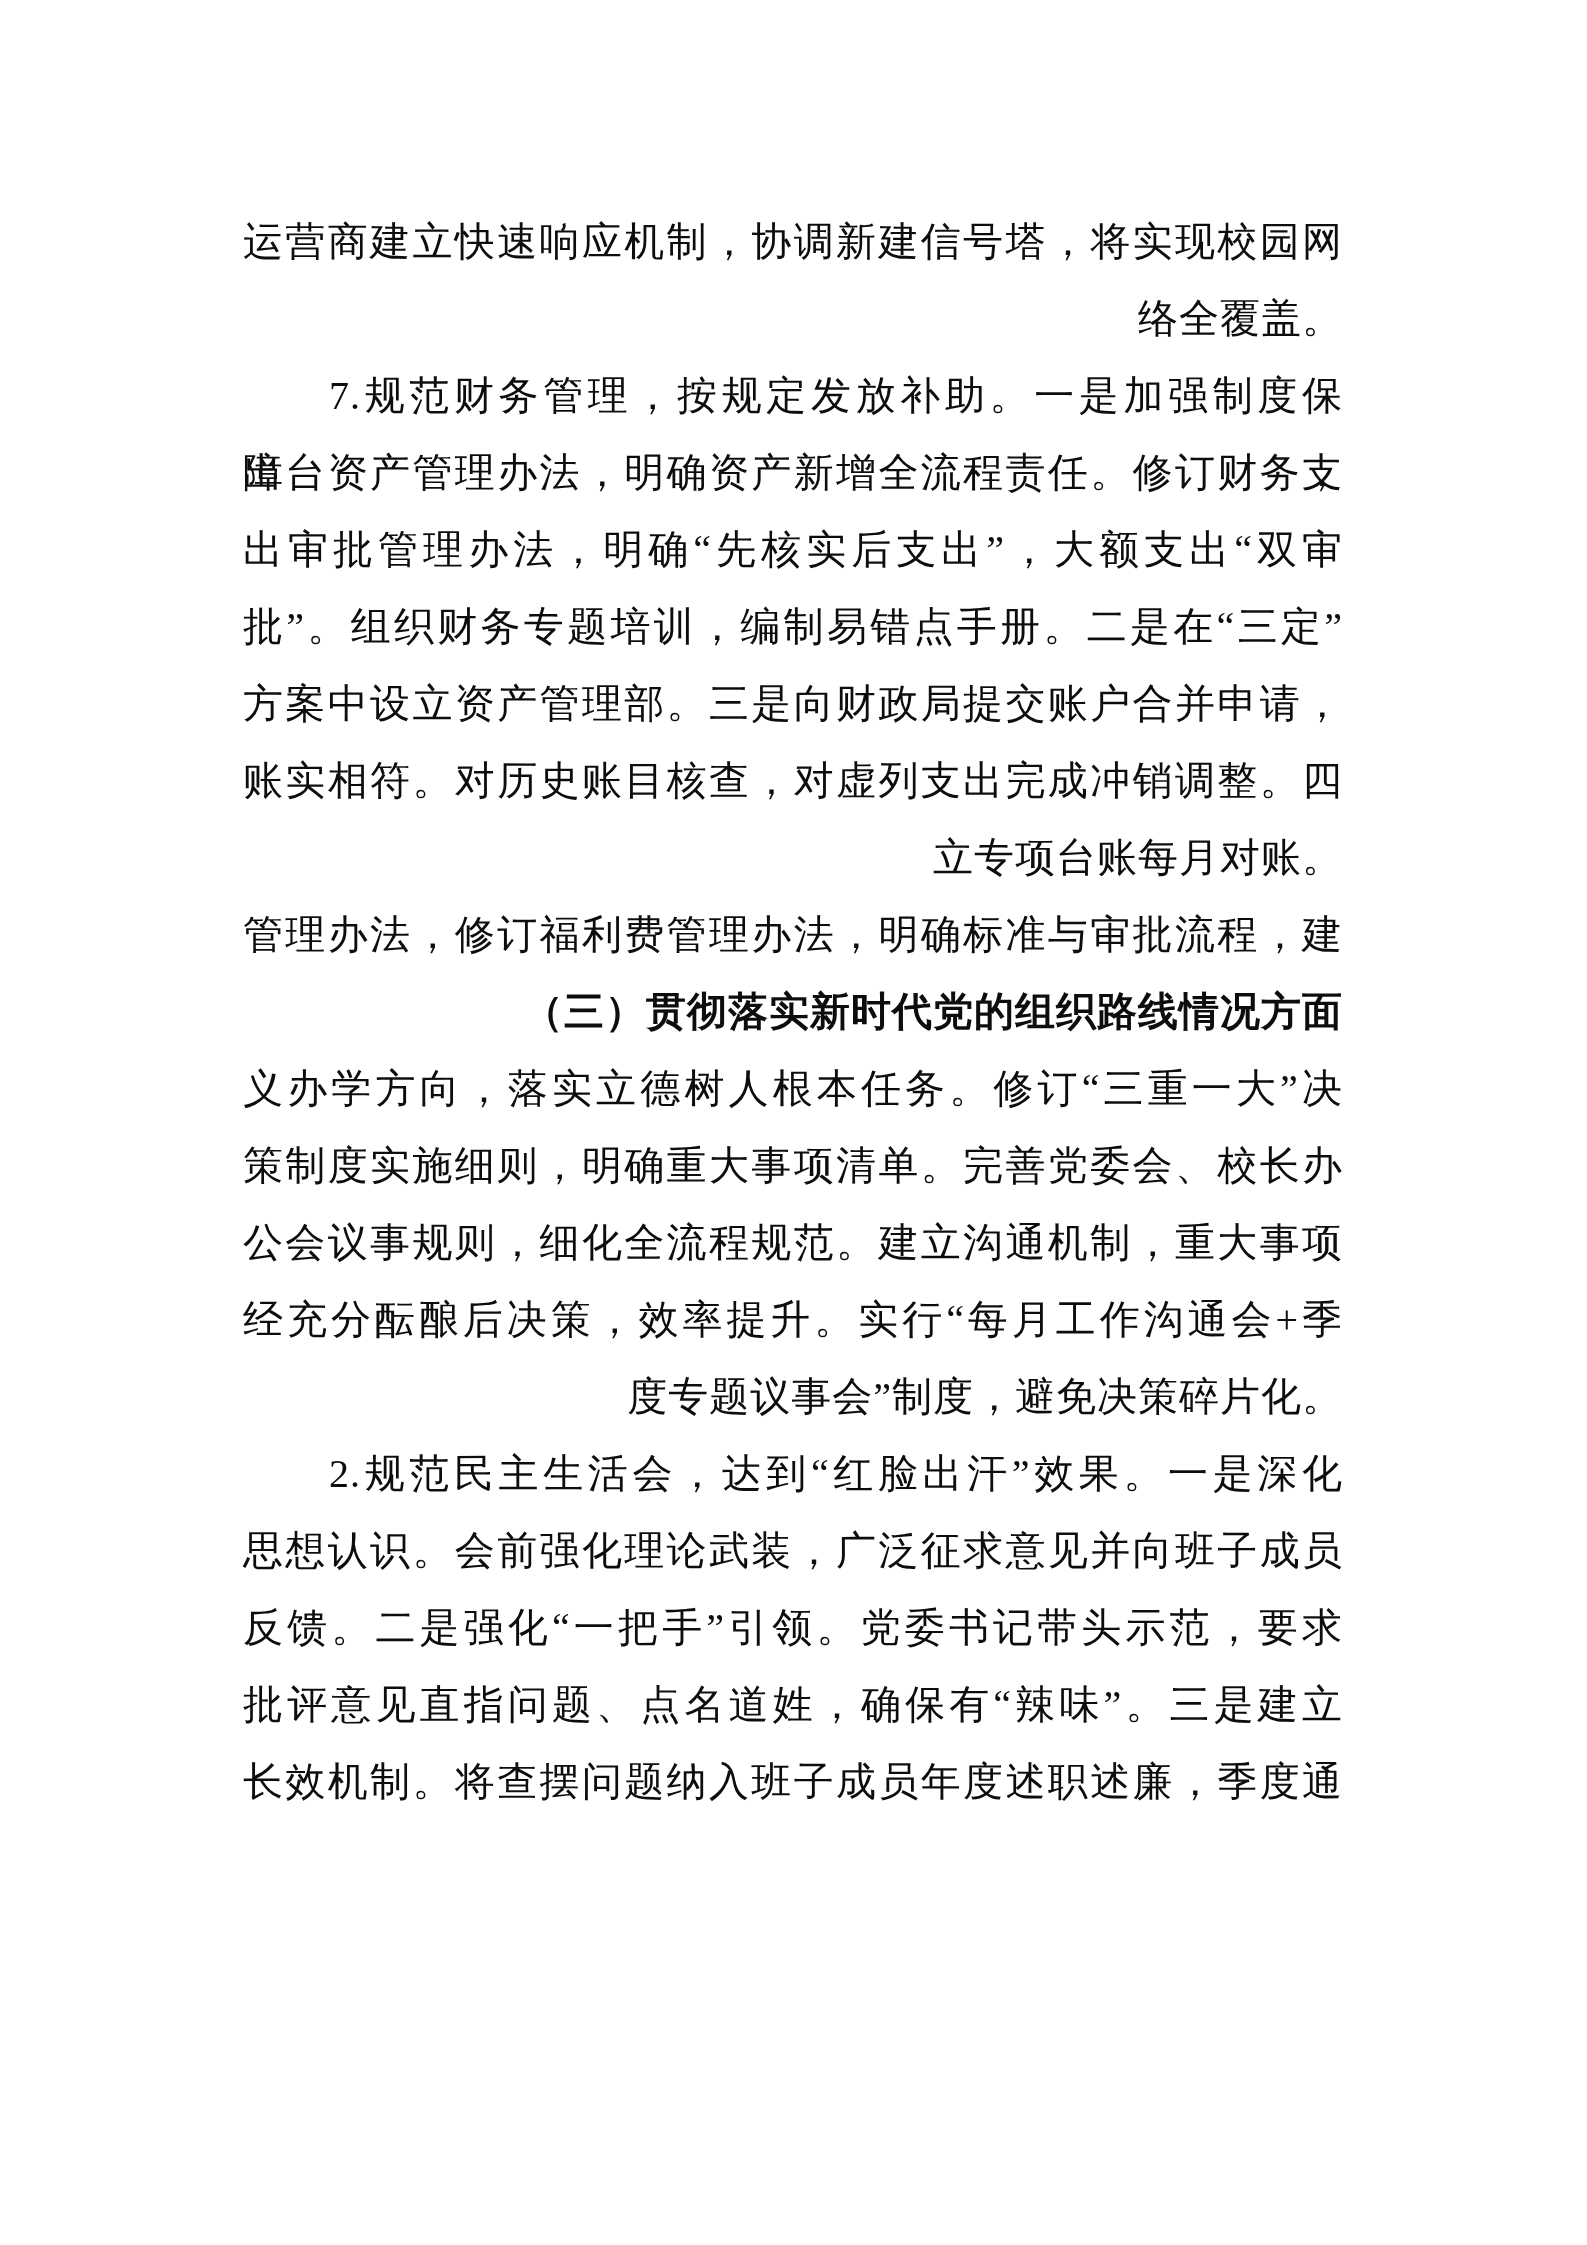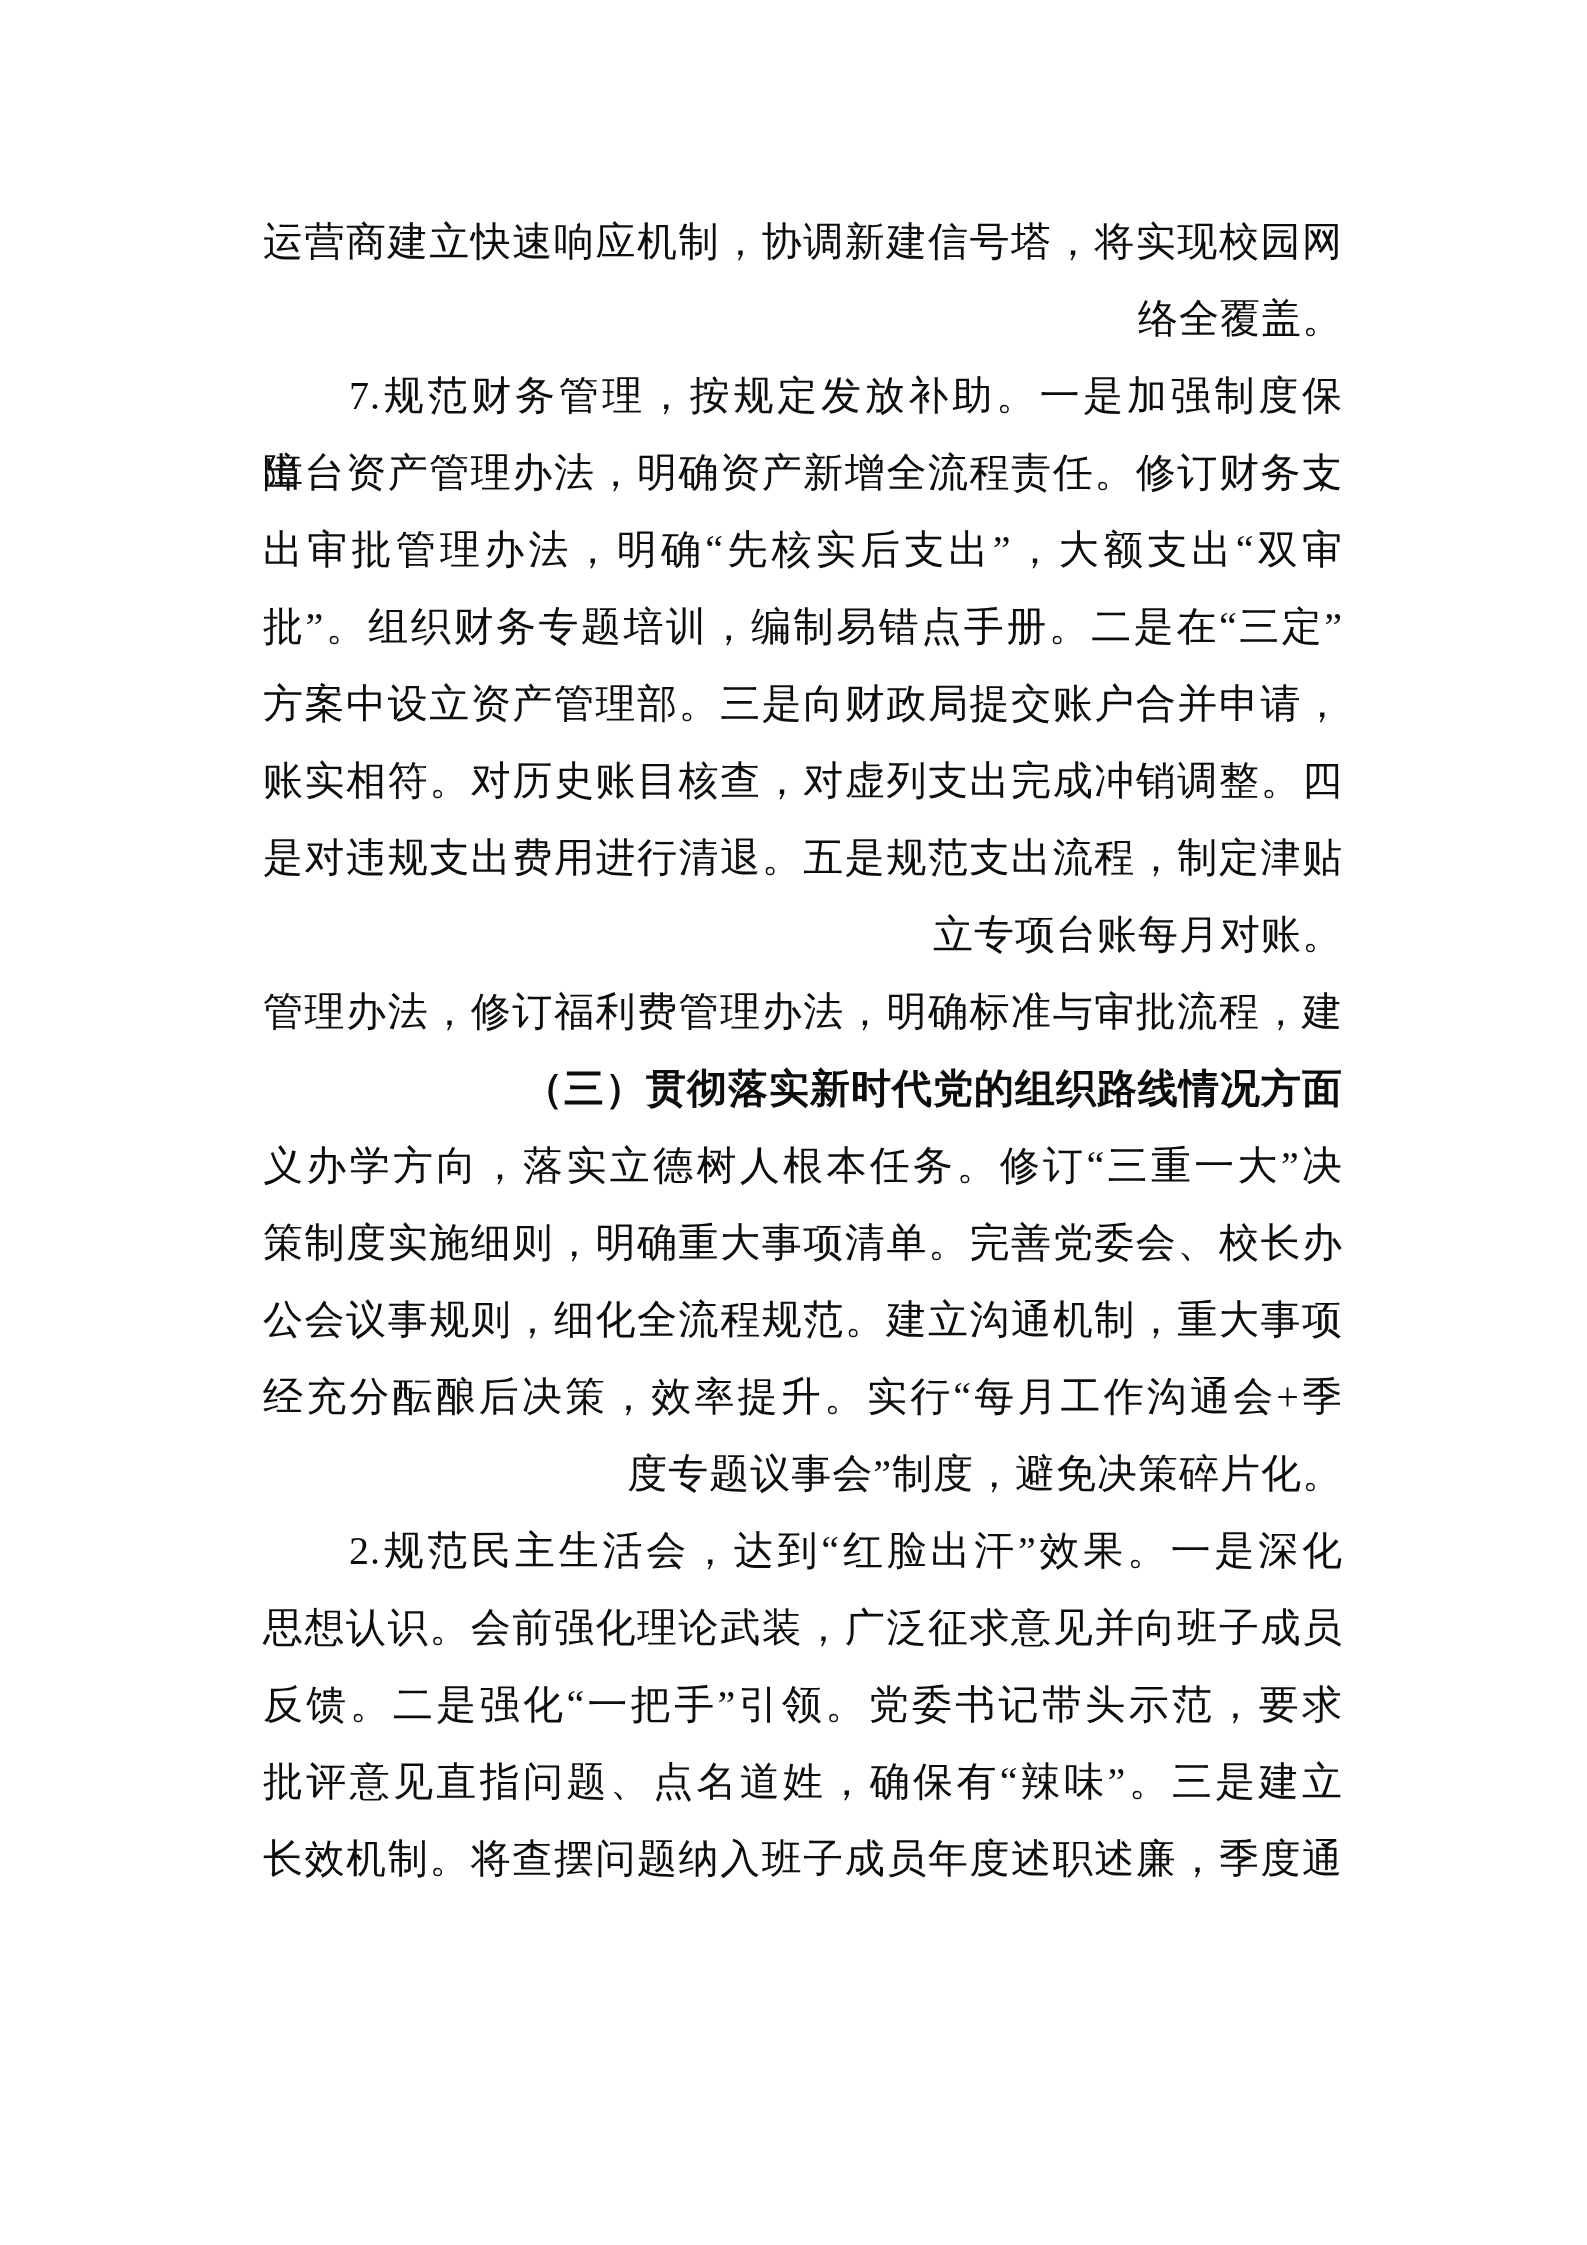--- a/index.html
+++ b/index.html
@@ -28,21 +28,20 @@
     height: 77px;
     letter-spacing: 1px;
     white-space: nowrap;
     overflow: visible;
     text-align: right;
   }
   .line.full {
     white-space: normal;
     text-align: justify;
     text-align-last: justify;
-    margin-left: 20px;
   }
   .line.indent {
     text-indent: 86px;
   }
   .paragraph.heading .line {
     font-weight: 700;
   }
 </style>
 </head>
 <body>
@@ -53,21 +52,20 @@
         <div class="line full">运营商建立快速响应机制，协调新建信号塔，将实现校园网</div>
         <div class="line">络全覆盖。</div>
       </div>
       <div class="paragraph">
         <div class="line full indent">7.规范财务管理，按规定发放补助。一是加强制度保障，</div>
         <div class="line full">出台资产管理办法，明确资产新增全流程责任。修订财务支</div>
         <div class="line full">出审批管理办法，明确“先核实后支出”，大额支出“双审</div>
         <div class="line full">批”。组织财务专题培训，编制易错点手册。二是在“三定”</div>
         <div class="line full">方案中设立资产管理部。三是向财政局提交账户合并申请，</div>
         <div class="line full">账实相符。对历史账目核查，对虚列支出完成冲销调整。四</div>
-        <div class="line full">是对违规支出费用进行清退。五是规范支出流程，制定津贴</div>
         <div class="line">立专项台账每月对账。</div>
         <div class="line full">管理办法，修订福利费管理办法，明确标准与审批流程，建</div>
       </div>
       <div class="paragraph heading">
         <div class="line indent">（三）贯彻落实新时代党的组织路线情况方面</div>
       </div>
       <div class="paragraph">
         <div class="line full">义办学方向，落实立德树人根本任务。修订“三重一大”决</div>
         <div class="line full">策制度实施细则，明确重大事项清单。完善党委会、校长办</div>
         <div class="line full">公会议事规则，细化全流程规范。建立沟通机制，重大事项</div>

